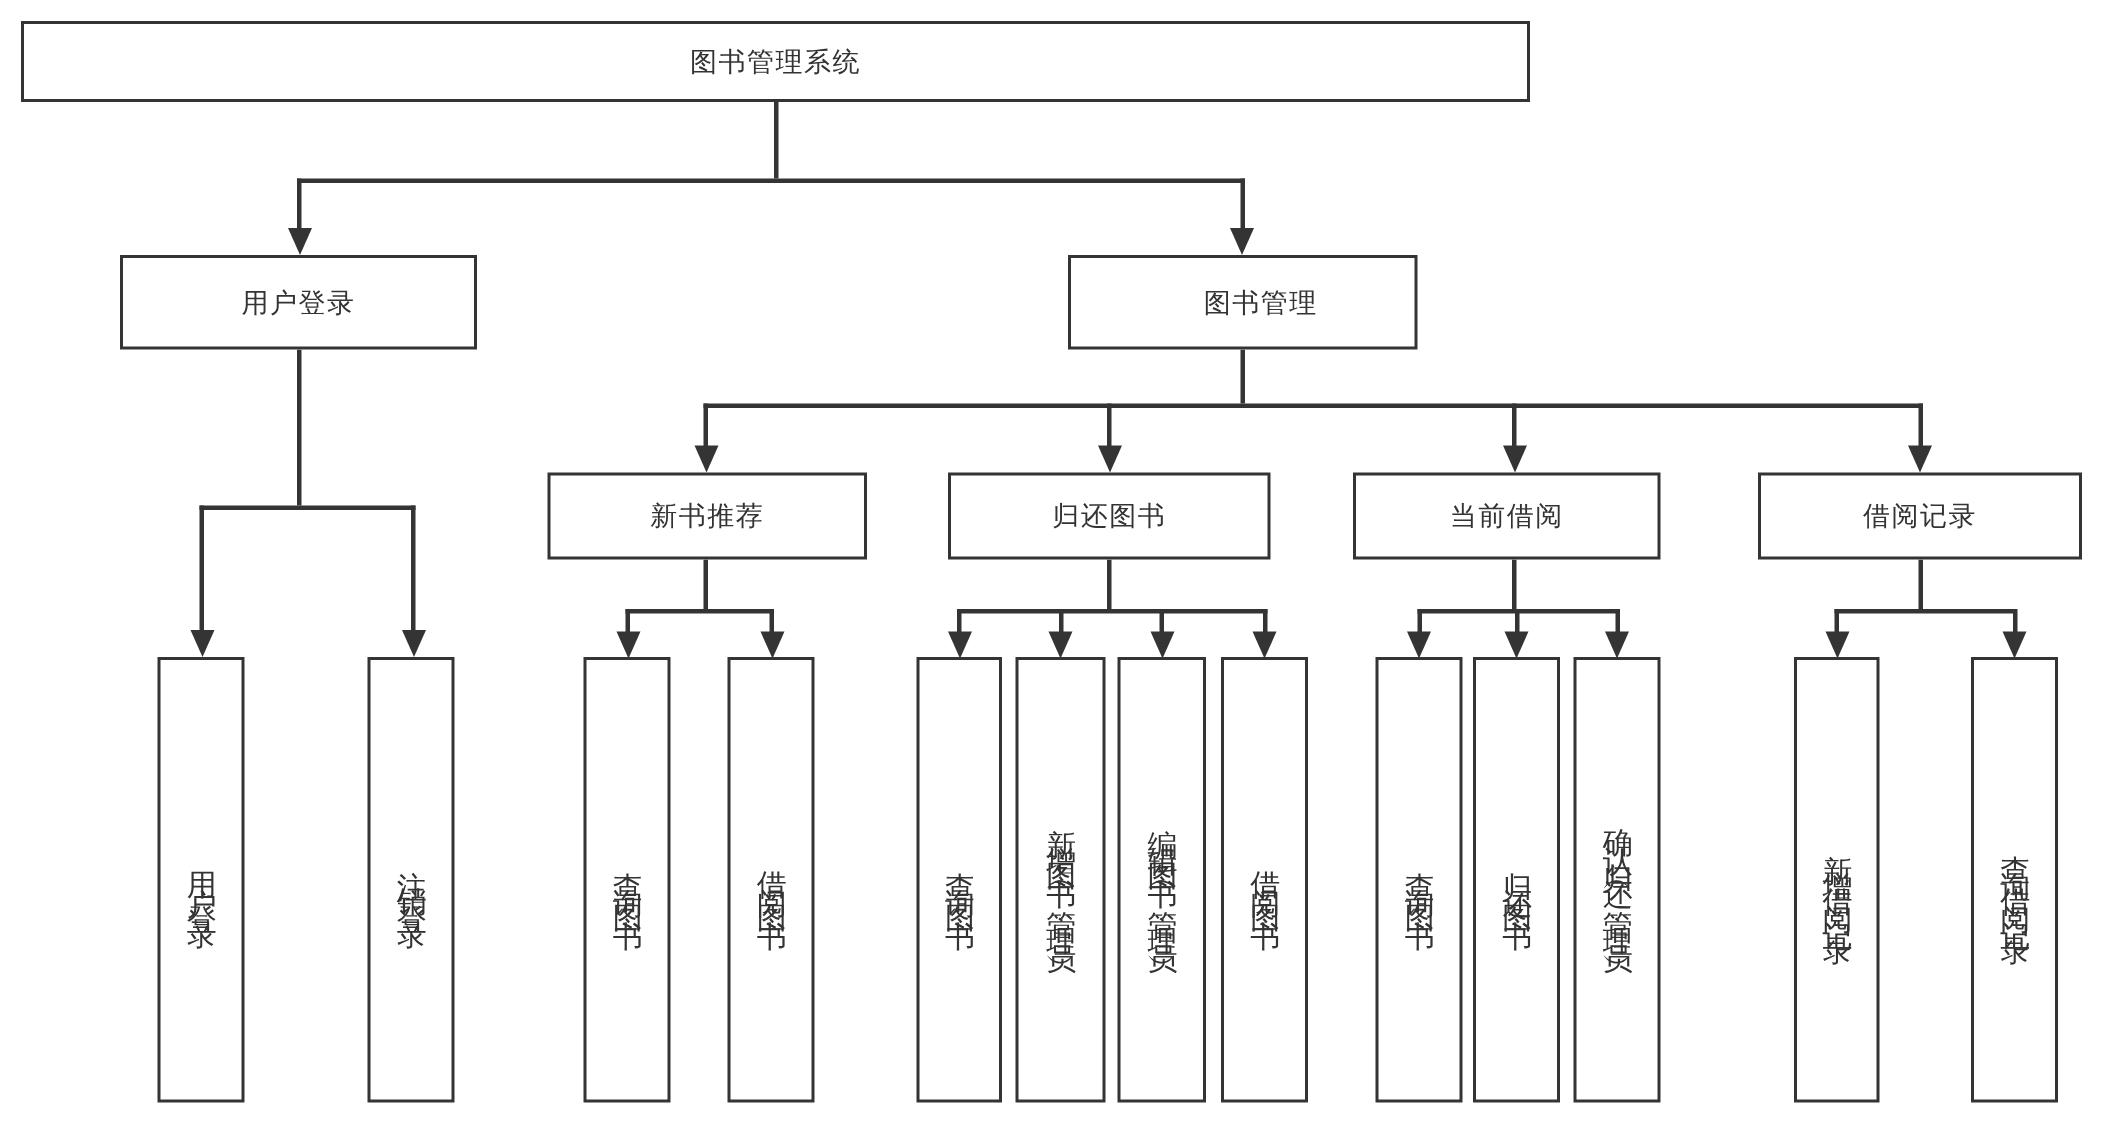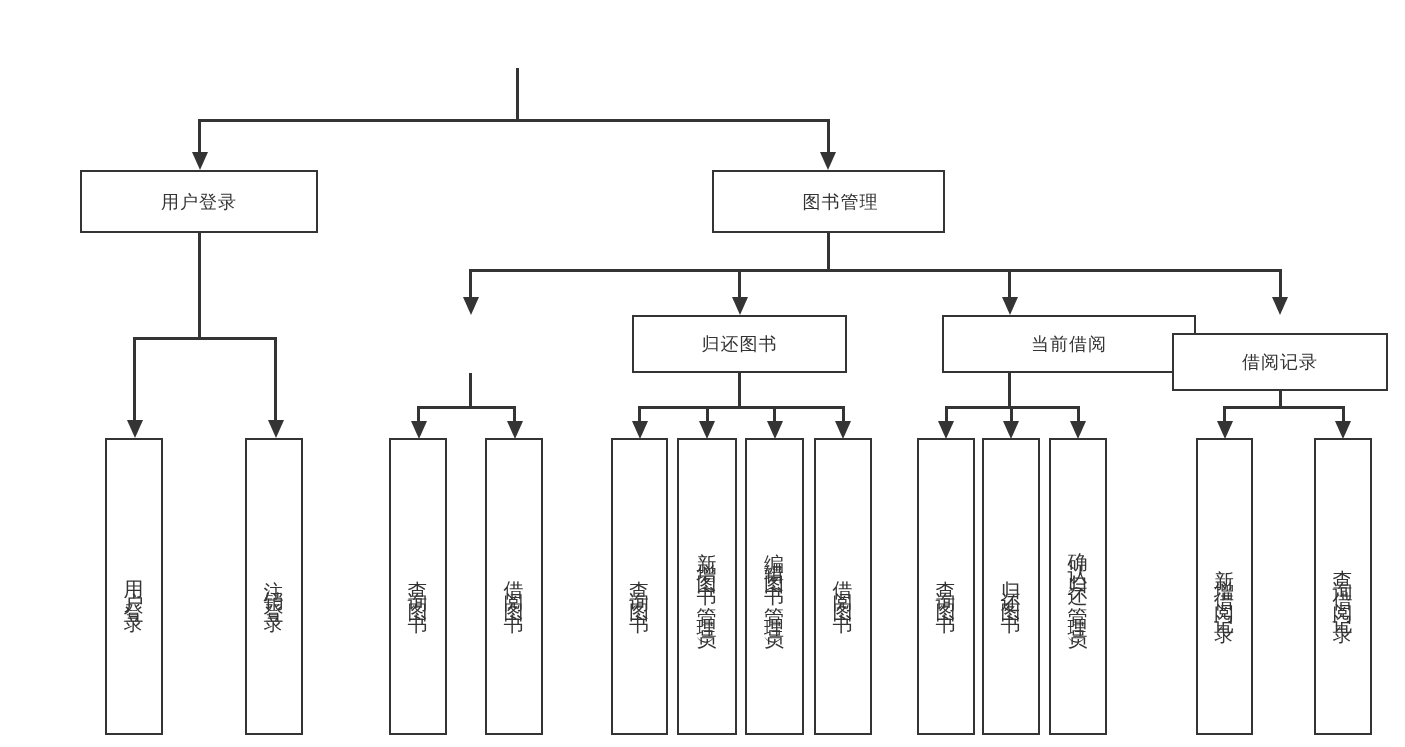--- a/index.html
+++ b/index.html
@@ -80,35 +80,41 @@
   <div class="vline" style="left:1077px;top:406px;height:16px;"></div>
   <div class="arrow" style="left:1070px;top:421px;"></div>
 
   <div class="vline" style="left:1279px;top:373px;height:33px;"></div>
   <div class="hline" style="left:1223px;top:406px;width:121px;"></div>
   <div class="vline" style="left:1223px;top:406px;height:16px;"></div>
   <div class="arrow" style="left:1217px;top:421px;"></div>
   <div class="vline" style="left:1342px;top:406px;height:16px;"></div>
   <div class="arrow" style="left:1335px;top:421px;"></div>
 
+  <div class="box box-h" style="left:14px;top:14px;width:1006px;height:54px;">
+    <span>图书管理系统</span>
+  </div>
 
   <div class="box box-h" style="left:80px;top:170px;width:238px;height:63px;">
     <span>用户登录</span>
   </div>
   <div class="box box-h" style="left:712px;top:170px;width:233px;height:63px;padding-left:24px;">
     <span>图书管理</span>
   </div>
 
+  <div class="box box-h" style="left:365px;top:315px;width:213px;height:58px;">
+    <span>新书推荐</span>
+  </div>
   <div class="box box-h" style="left:632px;top:315px;width:215px;height:58px;">
     <span>归还图书</span>
   </div>
-  <div class="box box-h" style="left:942px;top:315px;width:254px;height:58px;">
+  <div class="box box-h" style="left:902px;top:315px;width:205px;height:58px;">
     <span>当前借阅</span>
   </div>
-  <div class="box box-h" style="left:1172px;top:333px;width:216px;height:58px;justify-content:center;">
+  <div class="box box-h" style="left:1172px;top:315px;width:216px;height:58px;justify-content:center;">
     <span>借阅记录</span>
   </div>
 
   <div class="box box-v" style="left:105px;top:438px;width:58px;height:297px;">
     <span>用户登录</span>
   </div>
   <div class="box box-v" style="left:245px;top:438px;width:58px;height:297px;">
     <span>注销登录</span>
   </div>
 

